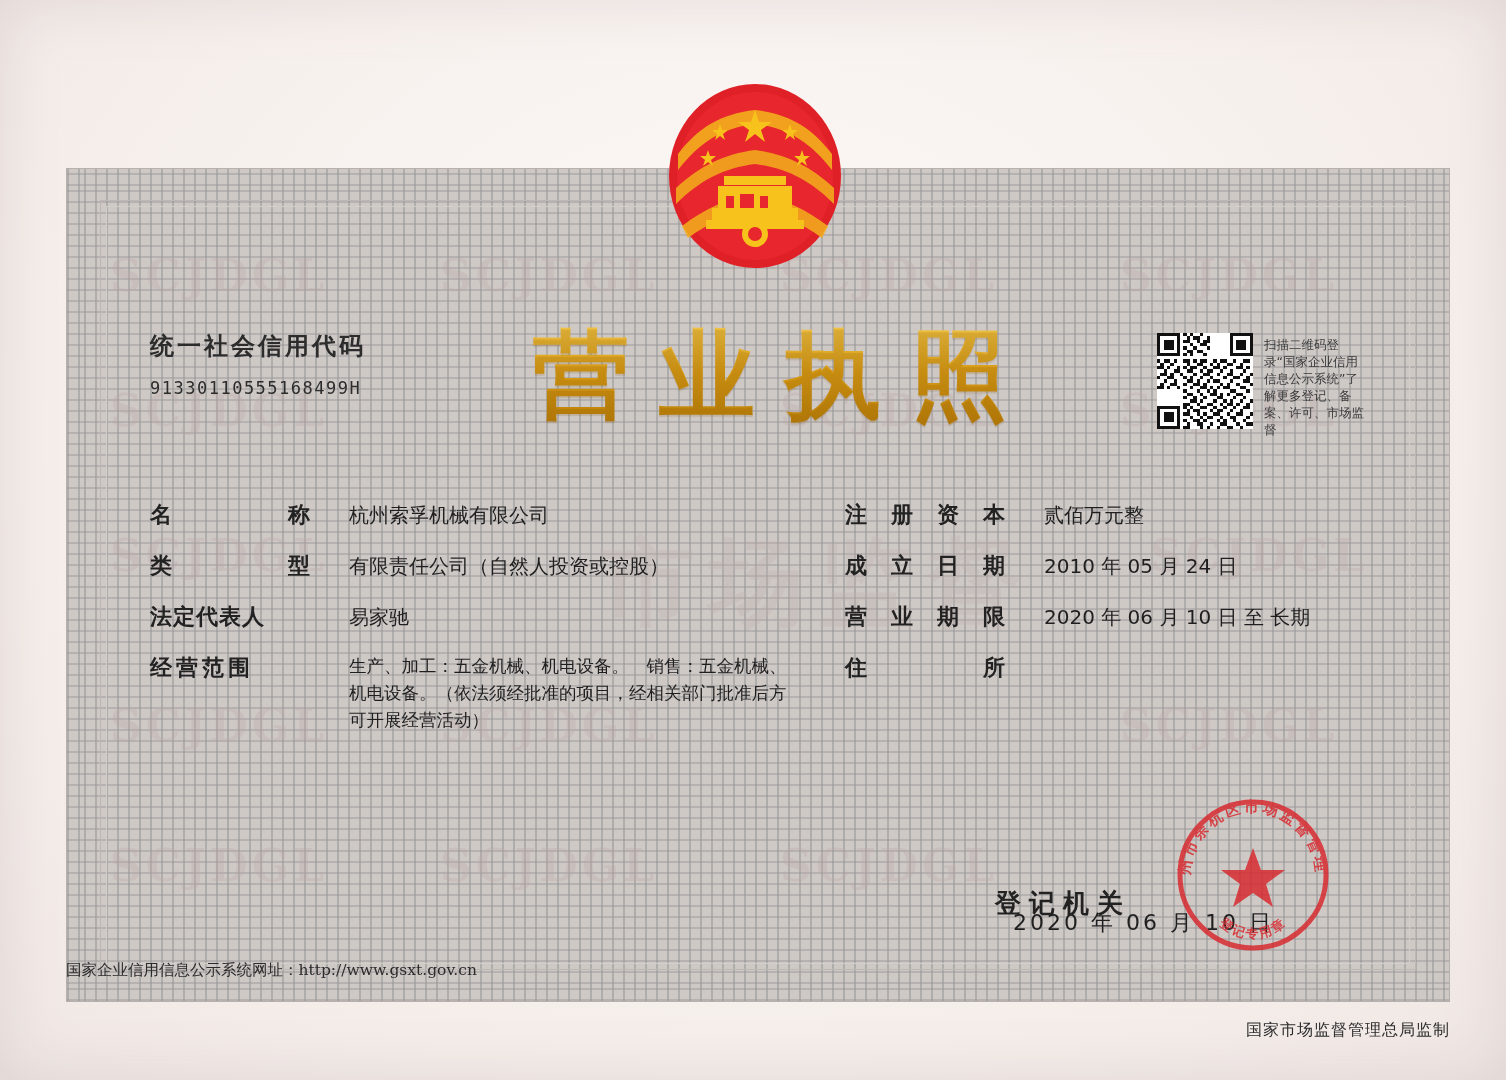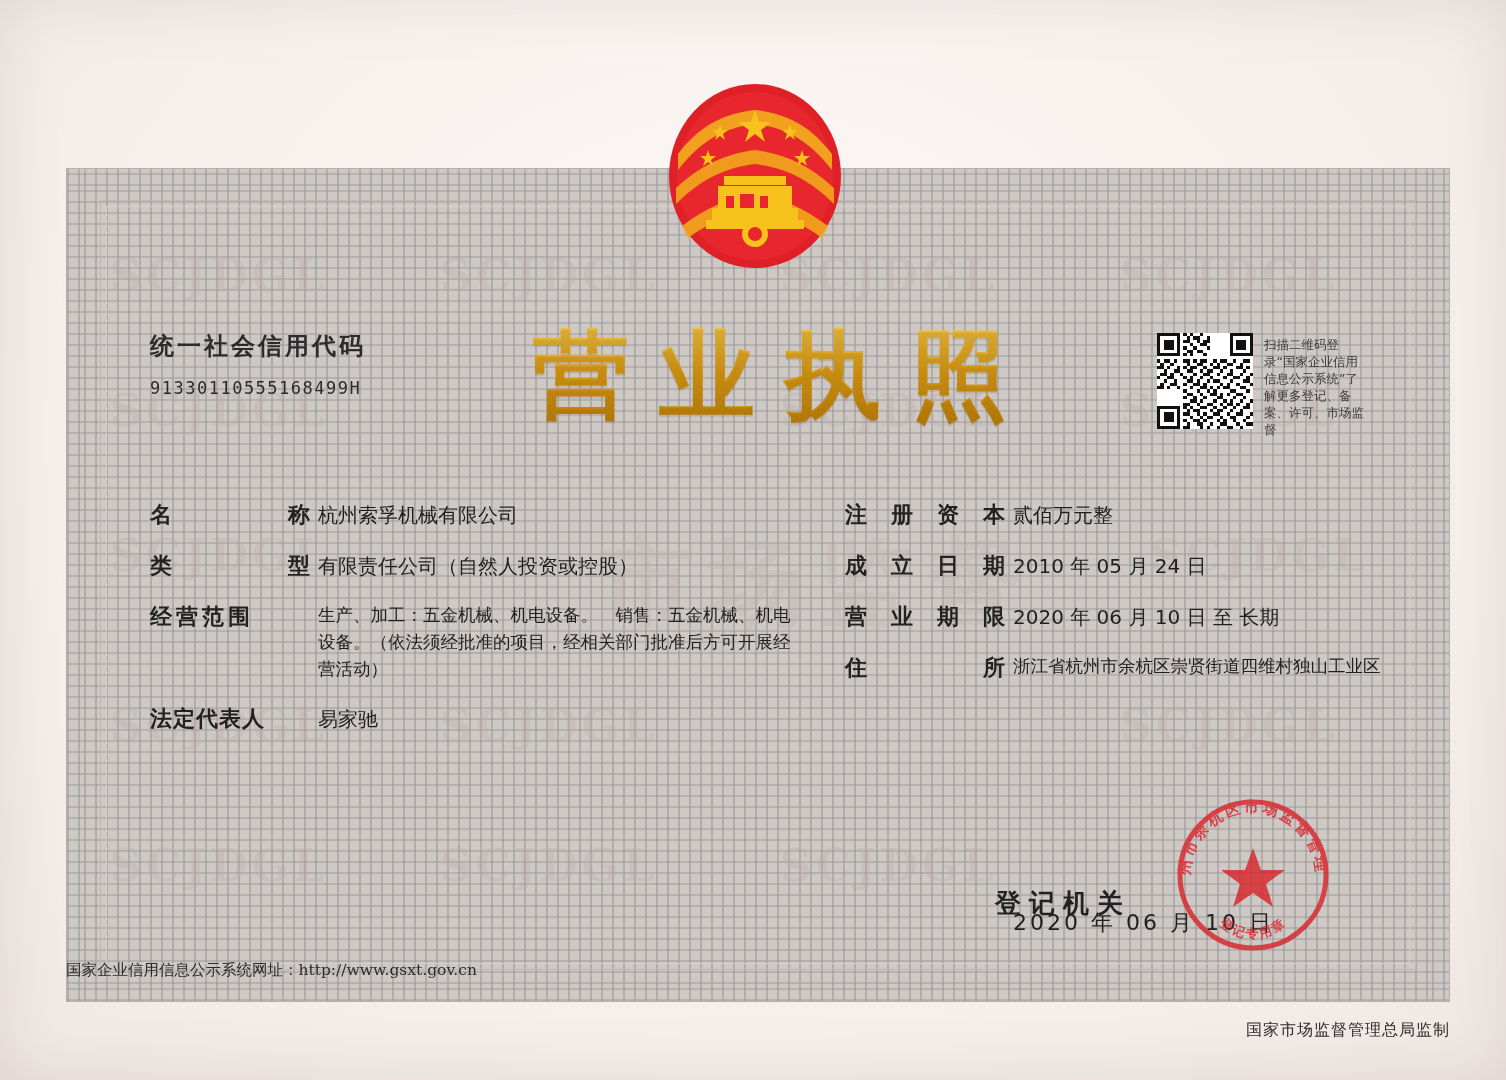--- a/index.html
+++ b/index.html
@@ -139,20 +139,21 @@
     width:160px;flex:0 0 160px;
     font-family:"DejaVu Serif","Liberation Serif",serif;
     font-size:22px;font-weight:700;color:#222;
     display:flex;justify-content:space-between;
   }
   .row .lab span{display:inline-block;}
   .row .val{
     font-family:"DejaVu Sans","Liberation Sans",sans-serif;
     font-size:20px;color:#1f1f1f;line-height:30px;
     padding-left:8px;
+    margin-left:31px;
   }
   .row .val.small{font-size:17.5px;line-height:27px;}
   .row-scope .lab{align-self:flex-start;}
 
   
   .registry{
     position:absolute;left:995px;top:886px;
     font-family:Liberation Serif, serif;
     font-size:26px;font-weight:700;letter-spacing:8px;color:#222;
   }
@@ -456,27 +457,27 @@
         </div>
       <div class="val">杭州索孚机械有限公司</div>
     </div>
     <div class="row">
       <div class="lab">
           <span>类</span>
           <span>型</span>
         </div>
       <div class="val">有限责任公司（自然人投资或控股）</div>
     </div>
+    <div class="row">
+      <div class="lab" style="letter-spacing:1px;display:block;">法定代表人</div>
+      <div class="val">易家驰</div>
+    </div>
     <div class="row row-scope">
       <div class="lab" style="letter-spacing:4px;display:block;">经营范围</div>
       <div class="val small">生产、加工：五金机械、机电设备。　销售：五金机械、机电设备。（依法须经批准的项目，经相关部门批准后方可开展经营活动）</div>
-    </div>
-    <div class="row">
-      <div class="lab" style="letter-spacing:1px;display:block;">法定代表人</div>
-      <div class="val">易家驰</div>
     </div>
   </div>
 
   <div class="col-right">
     <div class="row">
       <div class="lab">
         <span>注</span>
         <span>册</span>
         <span>资</span>
         <span>本</span>
@@ -499,21 +500,20 @@
         <span>期</span>
         <span>限</span>
       </div>
       <div class="val">2020 年 06 月 10 日 至 长期</div>
     </div>
     <div class="row">
       <div class="lab">
         <span>住</span>
         <span>所</span>
       </div>
-      <div class="val small" style="width:400px;">浙江省杭州市余杭区崇贤街道四维村独山工业区</div>
     </div>
   </div>
 
   <div class="registry">登记机关</div>
   <div class="reg-date">2020 年 06 月 10 日</div>
 
   <div class="seal">
     <svg viewBox="0 0 170 170" width="170" height="170" aria-hidden="true">
       <defs>
         <path id="arcTop" d="M 22 85 A 63 63 0 0 1 148 85"></path>

